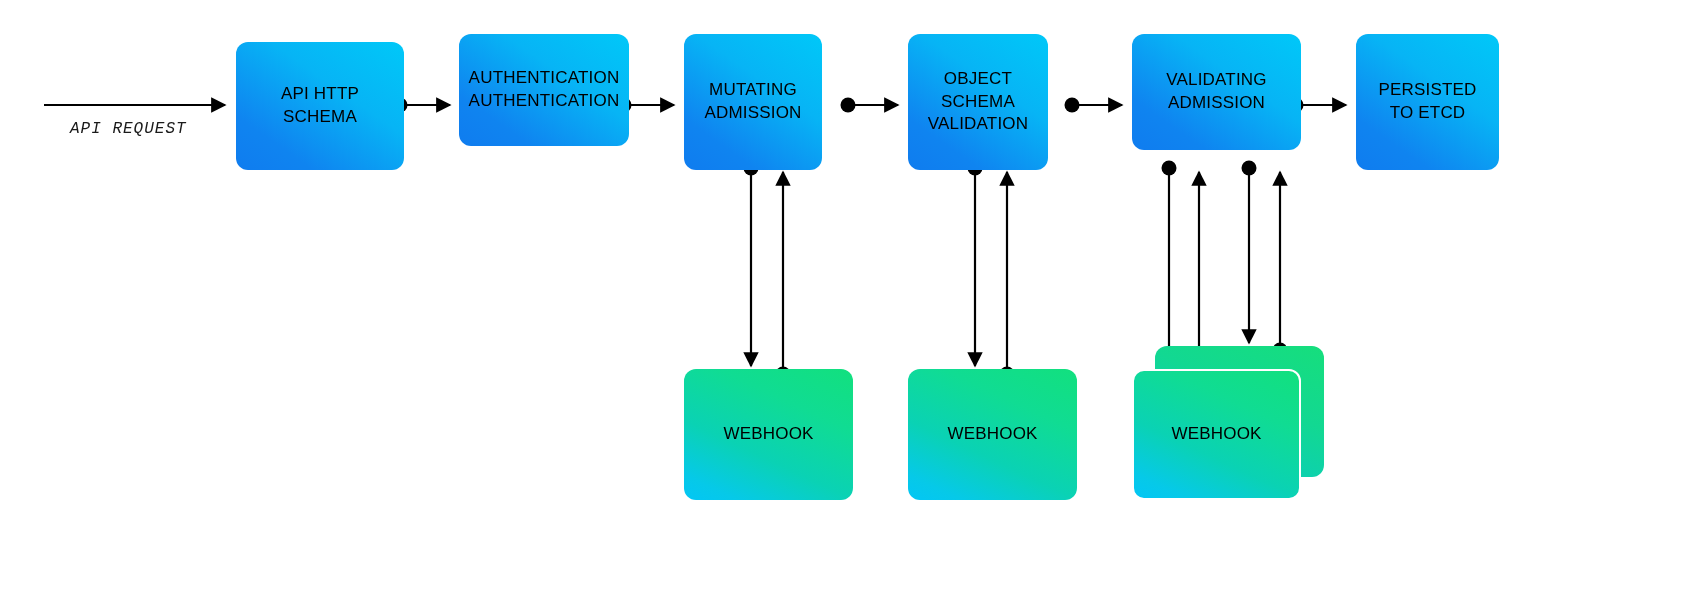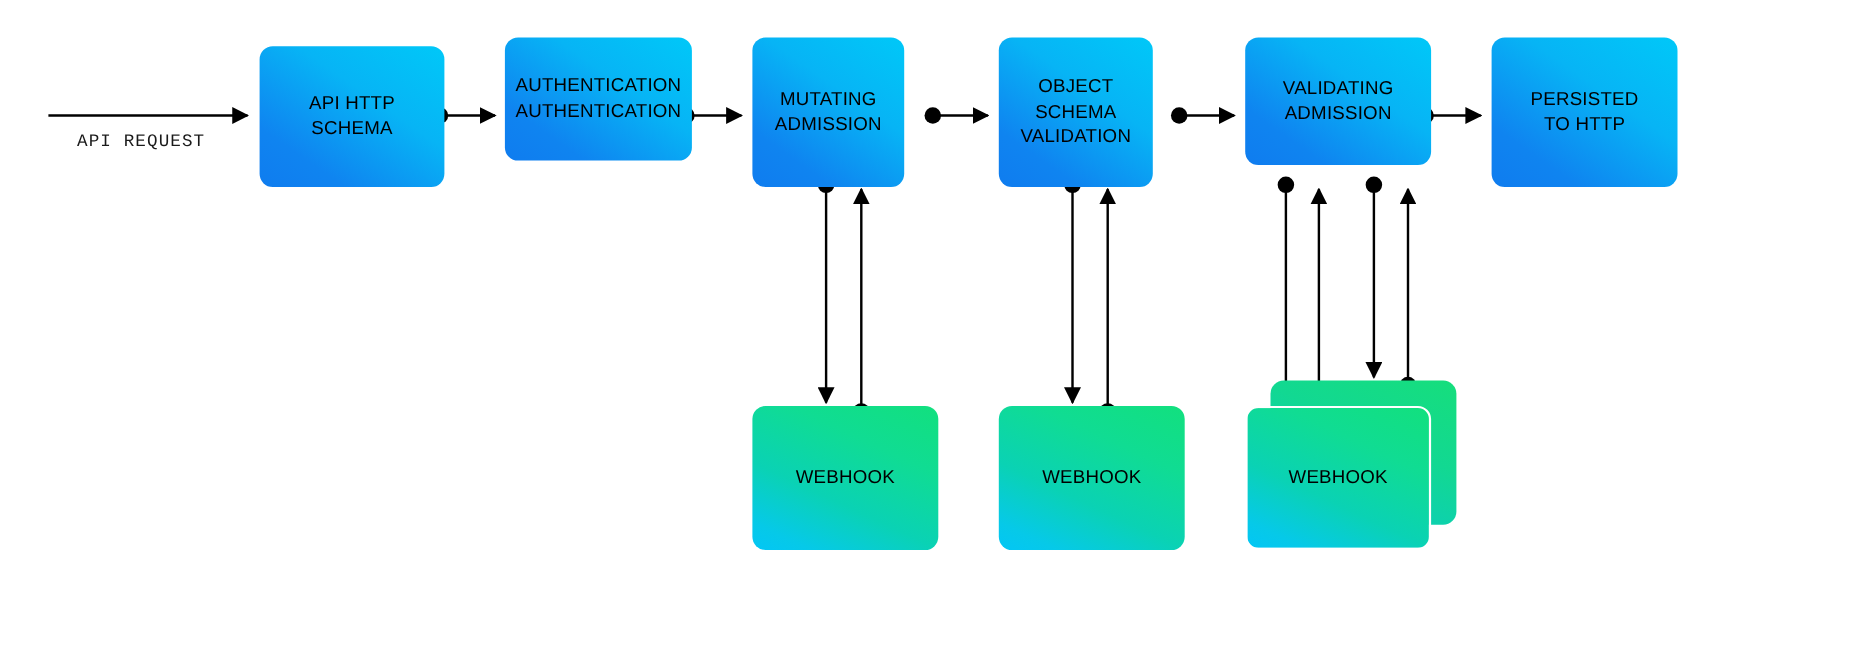--- a/index.html
+++ b/index.html
@@ -133,21 +133,21 @@
     <g>
       <circle cx="1249" cy="168" r="7.5" fill="#000000"></circle>
       <line x1="1249" y1="168" x2="1249" y2="343" stroke="#000000" stroke-width="2.2" marker-end="url(#arrow-d)"></line>
     </g>
     <g>
       <circle cx="1280" cy="350" r="7.5" fill="#000000"></circle>
       <line x1="1280" y1="350" x2="1280" y2="172" stroke="#000000" stroke-width="2.2" marker-end="url(#arrow-d)"></line>
     </g>
   </svg>
 
-  <div class="req-label" style="left:70px; top:120px;">API REQUEST</div>
+  <div class="req-label" style="left:70px; top:120px;font-style:italic;">API REQUEST</div>
 
   <div class="node stage" style="left:236px; top:42px; width:168px; height:128px;">
     <div class="label">
       <span>API HTTP</span><br>
       <span>SCHEMA</span>
     </div>
   </div>
 
   <div class="node stage" style="left:459px; top:34px; width:170px; height:112px;">
     <div class="label">
@@ -170,24 +170,24 @@
     </div>
   </div>
 
   <div class="node stage" style="left:1132px; top:34px; width:169px; height:116px;">
     <div class="label">
       <span>VALIDATING</span><br>
       <span>ADMISSION</span>
     </div>
   </div>
 
-  <div class="node stage" style="left:1356px; top:34px; width:169px; height:136px;">
+  <div class="node stage" style="left:1356px; top:34px; width:143px; height:136px;">
     <div class="label">
       <span>PERSISTED</span><br>
-      <span>TO HTTP</span>
+      <span>TO ETCD</span>
     </div>
   </div>
 
   <div class="node webhook" style="left:684px; top:369px; width:169px; height:131px;">
     <div class="label">WEBHOOK</div>
   </div>
 
   <div class="node webhook" style="left:908px; top:369px; width:169px; height:131px;">
     <div class="label">WEBHOOK</div>
   </div>

